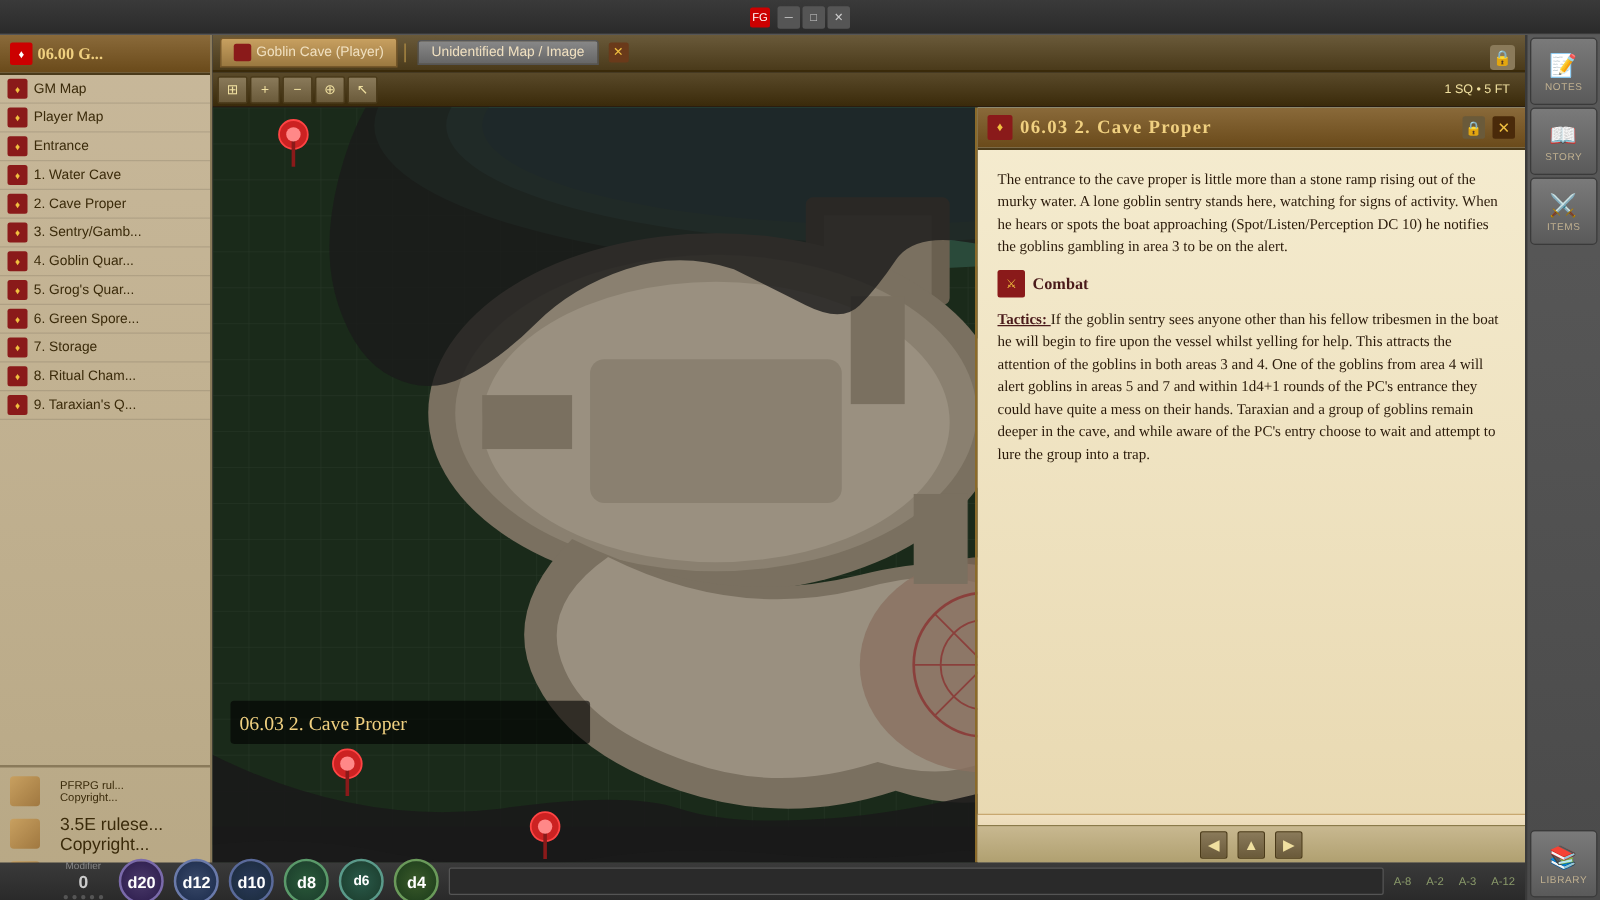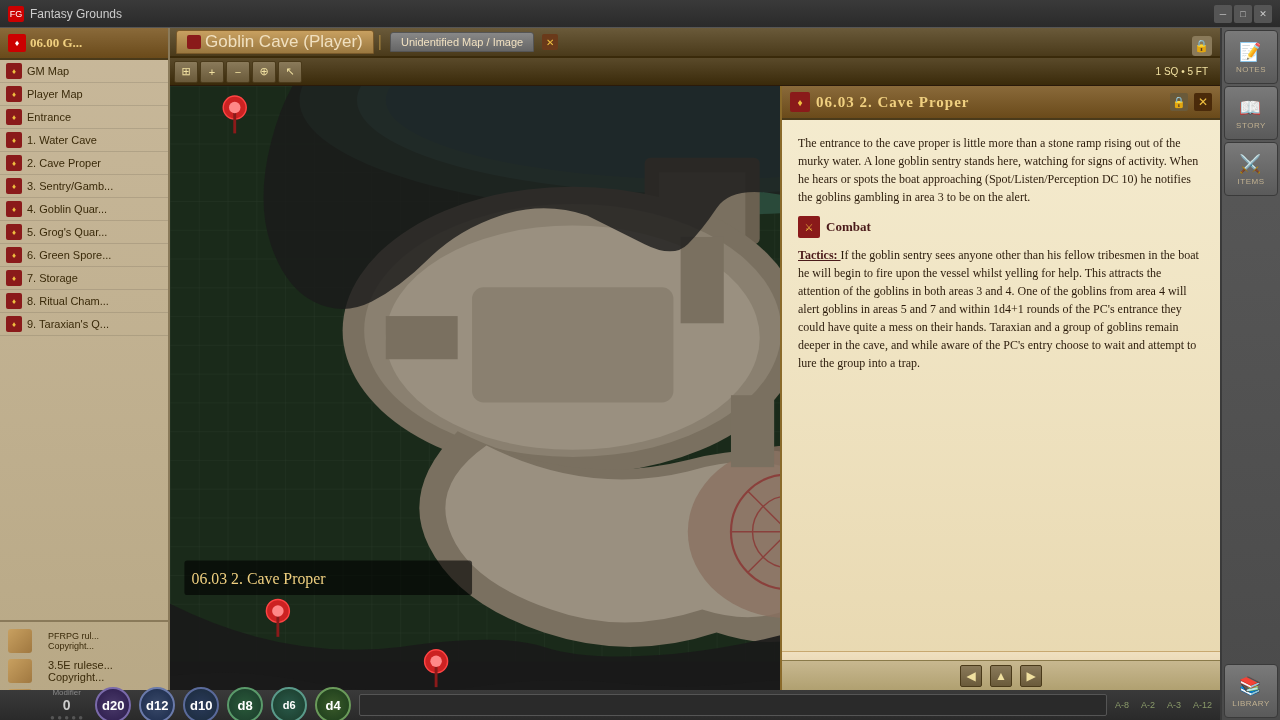--- a/index.html
+++ b/index.html
@@ -142,21 +142,21 @@
       padding: 0 6px;
       gap: 4px;
       border-bottom: 2px solid #3a2a0a;
     }
     .map-tab {
       height: 24px;
       padding: 0 10px;
       background: linear-gradient(to bottom, #c8a060, #9a7840);
       border-radius: 3px 3px 0 0;
       display: flex; align-items: center; gap: 4px;
-      font-size: 17px; color: #f0e0c0;
+      font-size: 11px; color: #f0e0c0;
       cursor: pointer;
       border: 1px solid #7a5a2a;
     }
     .map-tab .tab-icon {
       width: 14px; height: 14px;
       background: #8a1a1a;
       border-radius: 2px;
     }
     .map-tab-separator {
       color: #a08040;
@@ -485,21 +485,20 @@
     #content-body::-webkit-scrollbar-track { background: #d0c090; }
     #content-body::-webkit-scrollbar-thumb { background: #8a6a3a; border-radius: 3px; }
   </style>
 </head>
 <body>
 
 <div id="title-bar">
   <div class="app-icon">
     <span>FG</span>
   </div>
-  <span class="title-text">Fantasy Grounds</span>
   <div class="win-controls">
     <button class="win-btn">─</button>
     <button class="win-btn">□</button>
     <button class="win-btn">✕</button>
   </div>
 </div>
 
 <div id="app-body">
 
   <div id="left-sidebar">
@@ -557,21 +556,21 @@
       <span>9. Taraxian's Q...</span>
     </div>
 
     <div id="sidebar-footer">
       <div class="footer-item">
         <div class="footer-icon"></div>
         <span style="font-size:9px; color:#3a2a0a;">PFRPG rul...<br>Copyright...</span>
       </div>
       <div class="footer-item">
         <div class="footer-icon"></div>
-        <span style="font-size:11px; color:#3a2a0a;">3.5E rulese...<br>Copyright...</span>
+        <span style="font-size:14px; color:#3a2a0a;">3.5E rulese...<br>Copyright...</span>
       </div>
       <div class="footer-item">
         <div class="footer-icon"></div>
         <span style="font-size:9px; color:#3a2a0a;">CoreRPG r...<br>Copyright...</span>
       </div>
     </div>
   </div>
 
   <div id="map-area">
 

